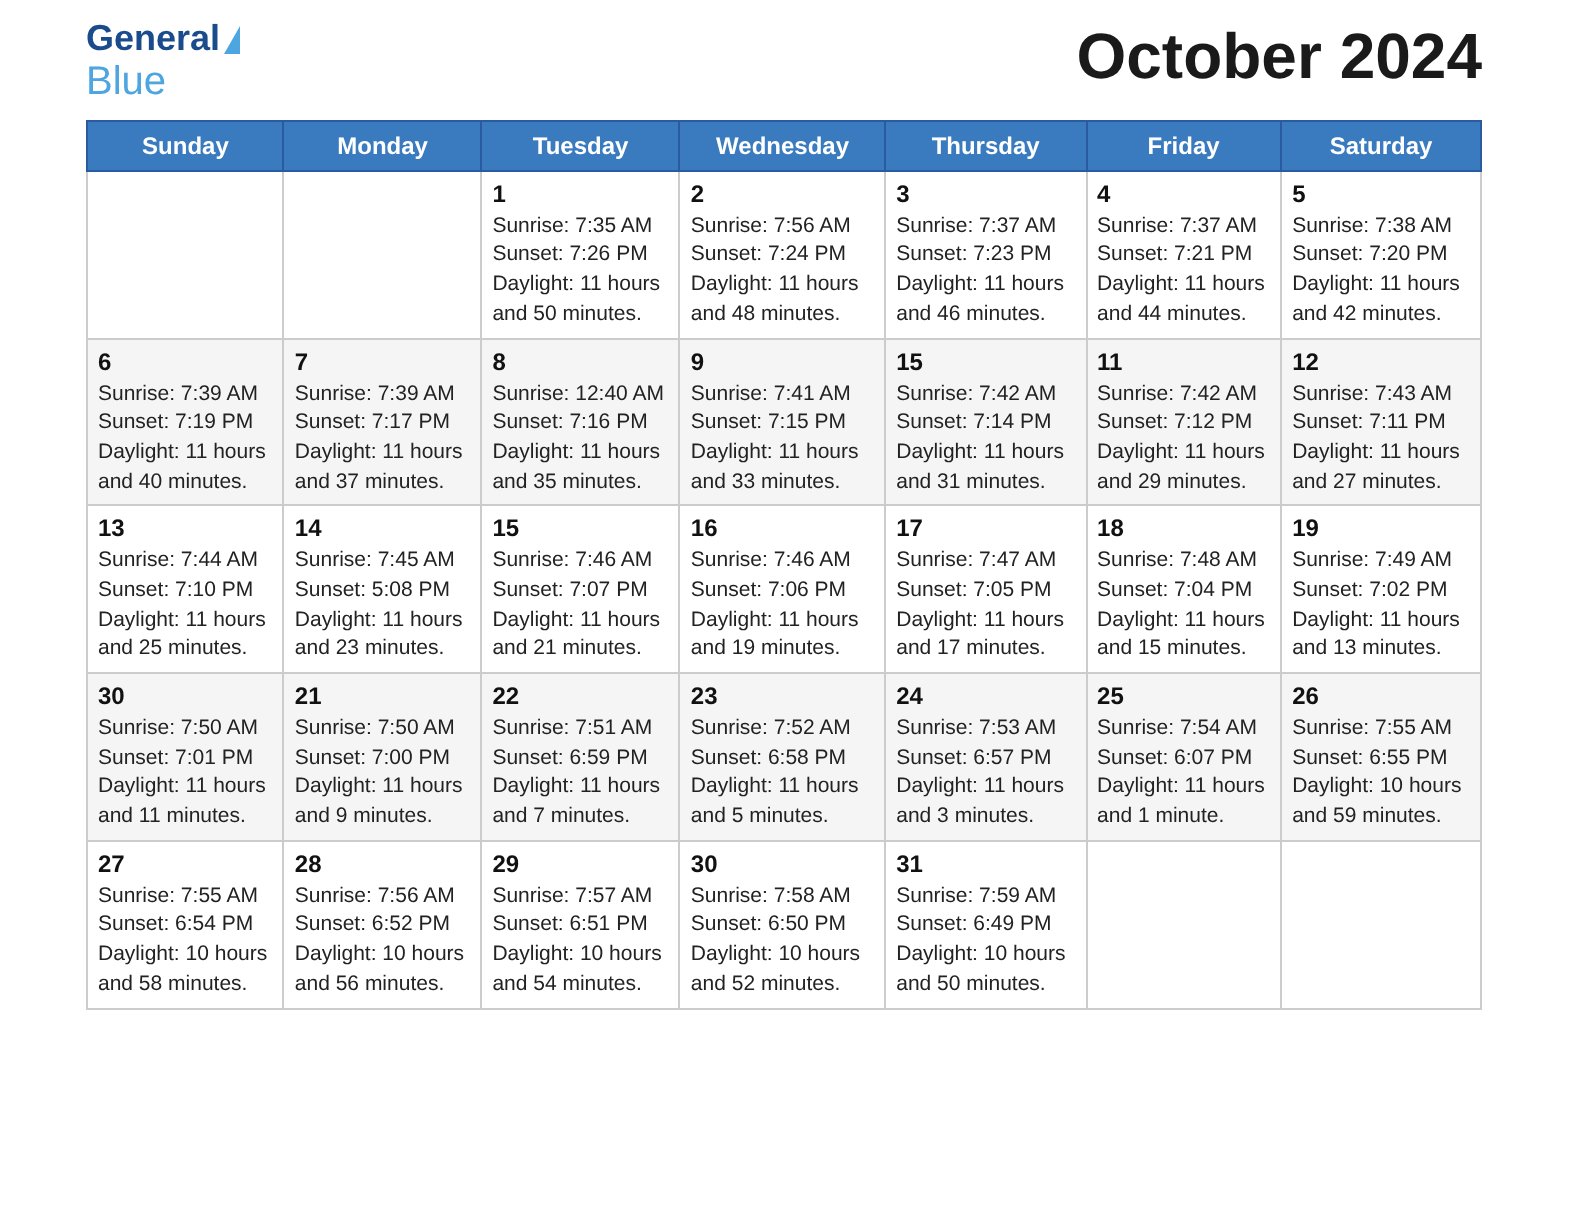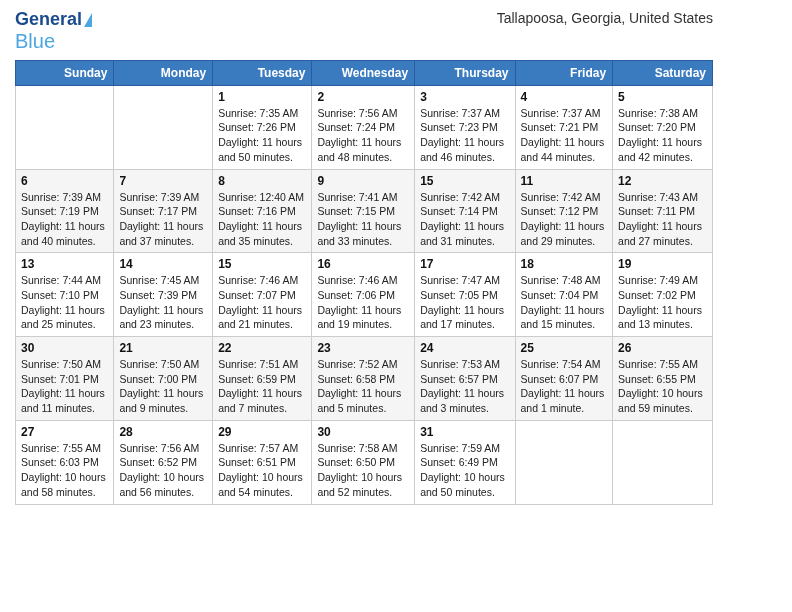--- a/index.html
+++ b/index.html
@@ -8,20 +8,21 @@
       background: #fff;
       width: 792px;
       height: 612px;
       overflow: hidden;
     }
     .page {
       width: 728px;
       min-height: 612px;
       padding: 10px 15px 20px 15px;
       background: #fff;
+      margin-left: 28px;
     }
     .header {
       display: flex;
       justify-content: space-between;
       align-items: flex-start;
       margin-bottom: 8px;
     }
     .logo {
       display: flex;
       flex-direction: column;
@@ -55,21 +56,21 @@
       color: #333;
     }
     .calendar {
       width: 100%;
       border-collapse: collapse;
       font-size: 11px;
     }
     .calendar th {
       background: #3a7bbf;
       color: #fff;
-      text-align: right;
+      text-align: center;
       padding: 5px 6px;
       font-size: 12px;
       font-weight: bold;
       border: 1px solid #2a5a9f;
     }
     .calendar td {
       border: 1px solid #ccc;
       vertical-align: top;
       padding: 4px 5px;
       width: 108px;
@@ -100,21 +101,21 @@
 <div class="page">
   <div class="header">
     <div class="logo">
       <div style="display:flex;align-items:center;">
         <span class="logo-text">General</span>
         <span class="logo-triangle"></span>
       </div>
       <span class="logo-text" style="color:#4da6e0;font-size:20px;font-weight:normal;">Blue</span>
     </div>
     <div class="title-block">
-      <div class="location">Tallapoosa, Georgia, United States</div>
+      <div class="month-title">October 2024</div>
     </div>
   </div>
 
   <table class="calendar">
     <thead>
       <tr>
       <th>Sunday</th>
           <th>Monday</th>
           <th>Tuesday</th>
           <th>Wednesday</th>
@@ -205,21 +206,21 @@
         <tr>
           <td>
             <div class="day-num">13</div>
             <div class="day-info">Sunrise: 7:44 AM
 Sunset: 7:10 PM
 Daylight: 11 hours and 25 minutes.</div>
           </td>
           <td>
             <div class="day-num">14</div>
             <div class="day-info">Sunrise: 7:45 AM
-Sunset: 7:39 PM
+Sunset: 5:08 PM
 Daylight: 11 hours and 23 minutes.</div>
           </td>
           <td>
             <div class="day-num">15</div>
             <div class="day-info">Sunrise: 7:46 AM
 Sunset: 7:07 PM
 Daylight: 11 hours and 21 minutes.</div>
           </td>
           <td>
             <div class="day-num">16</div>
@@ -287,21 +288,21 @@
             <div class="day-num">26</div>
             <div class="day-info">Sunrise: 7:55 AM
 Sunset: 6:55 PM
 Daylight: 10 hours and 59 minutes.</div>
           </td>
         </tr>
         <tr>
           <td>
             <div class="day-num">27</div>
             <div class="day-info">Sunrise: 7:55 AM
-Sunset: 6:03 PM
+Sunset: 6:54 PM
 Daylight: 10 hours and 58 minutes.</div>
           </td>
           <td>
             <div class="day-num">28</div>
             <div class="day-info">Sunrise: 7:56 AM
 Sunset: 6:52 PM
 Daylight: 10 hours and 56 minutes.</div>
           </td>
           <td>
             <div class="day-num">29</div>

